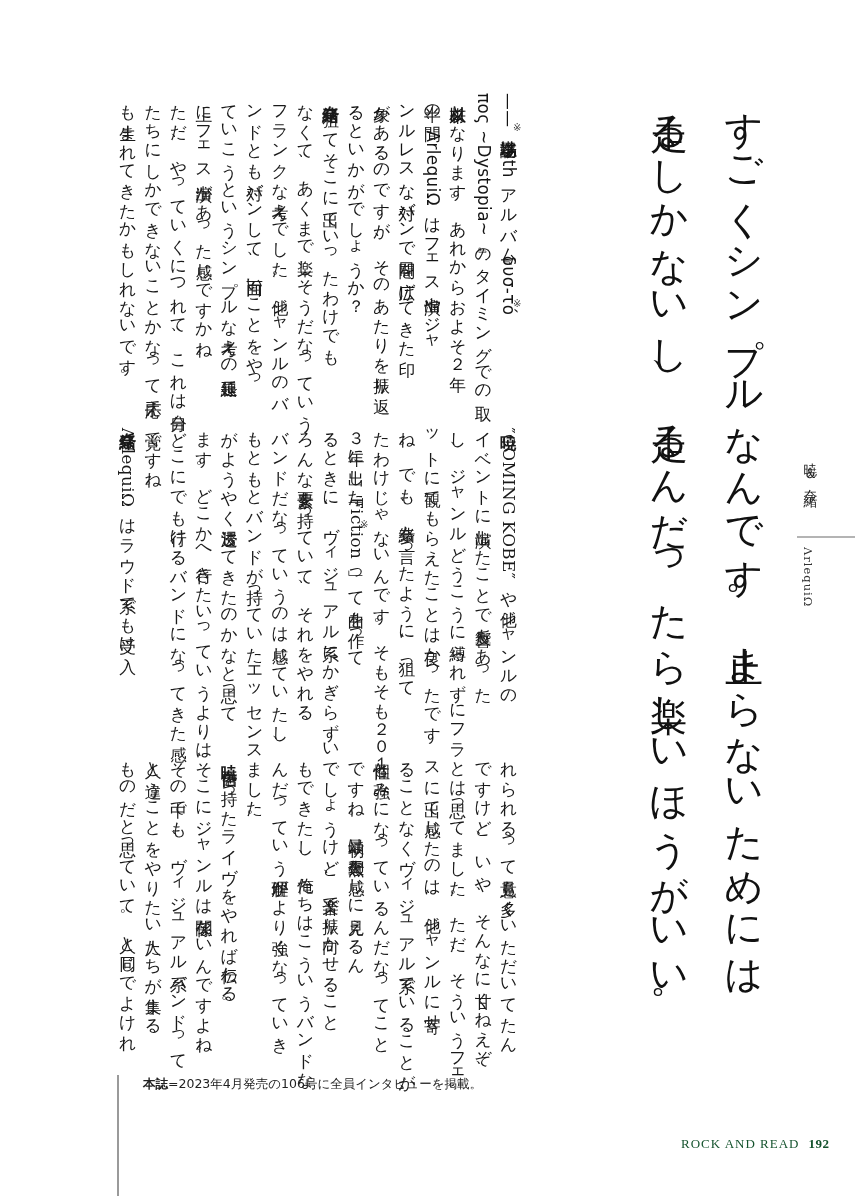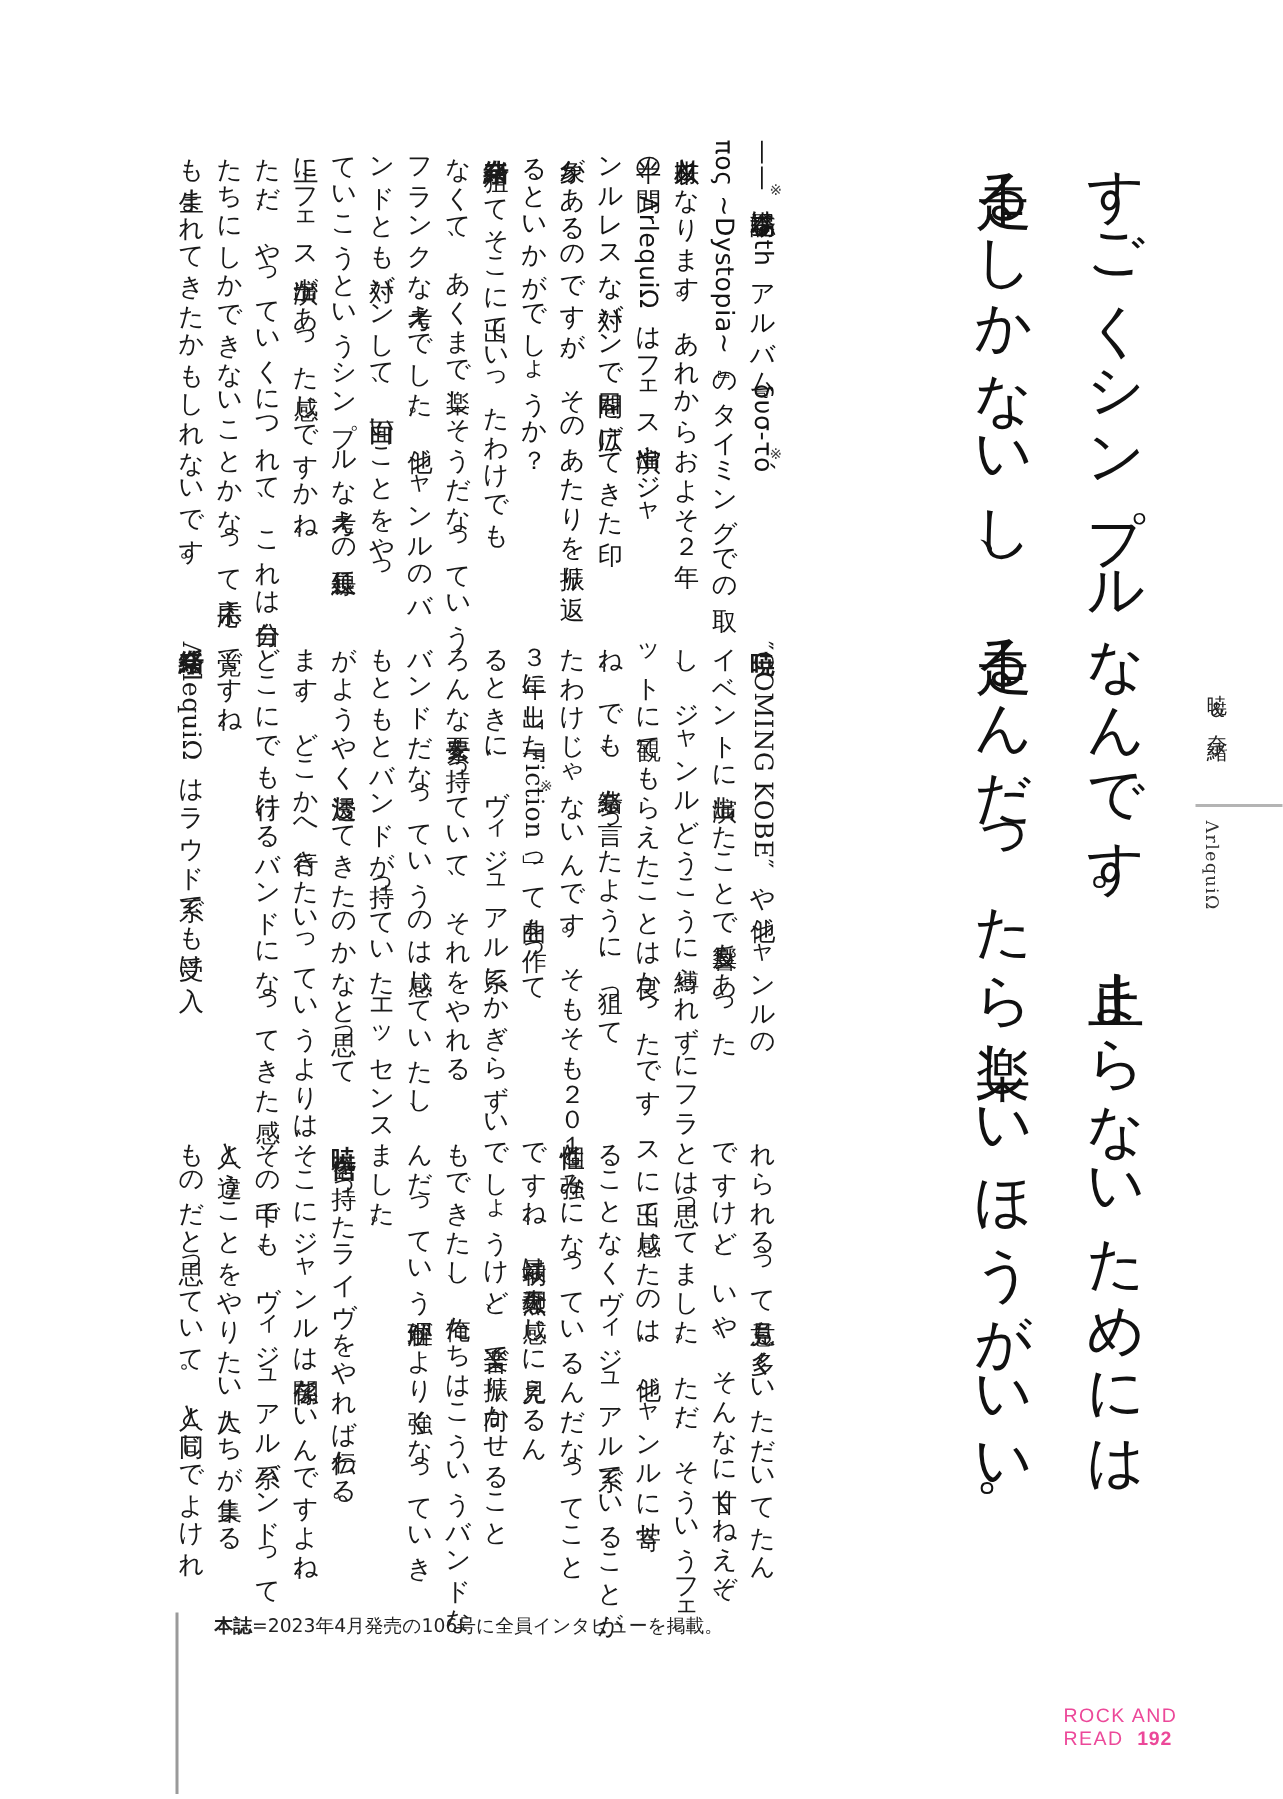--- a/index.html
+++ b/index.html
@@ -63,23 +63,23 @@
   .fn-rule{position:absolute;left:117px;top:1075px;width:2px;height:121px;background:#9a9a9a;}
   .footnotes{
     position:absolute;left:128px;top:1074px;width:430px;
     font-size:12.5px;line-height:19px;color:#222;
     font-family:"DejaVu Sans","Liberation Sans",sans-serif;
     margin-left:15px;
   }
   .fn b{font-weight:bold;}
   
   .footer{
-    position:absolute;left:709px;top:1136px;
-    font-size:13px;letter-spacing:1px;color:#ec4899;
-    font-family:Liberation Sans, sans-serif;
+    position:absolute;left:681px;top:1136px;
+    font-size:13px;letter-spacing:1px;color:#14532d;
+    font-family:Liberation Serif, serif;
   }
   .footer .pagenum{font-weight:bold;margin-left:9px;letter-spacing:0.5px;}
 </style>
 </head>
 <body>
 
 <div class="headline">
   <div class="hcol">すごくシンプルなんです。止まらないためには</div>
   <div class="hcol">走るしかないし、走るんだったら楽しいほうがいい。</div>
 </div>

